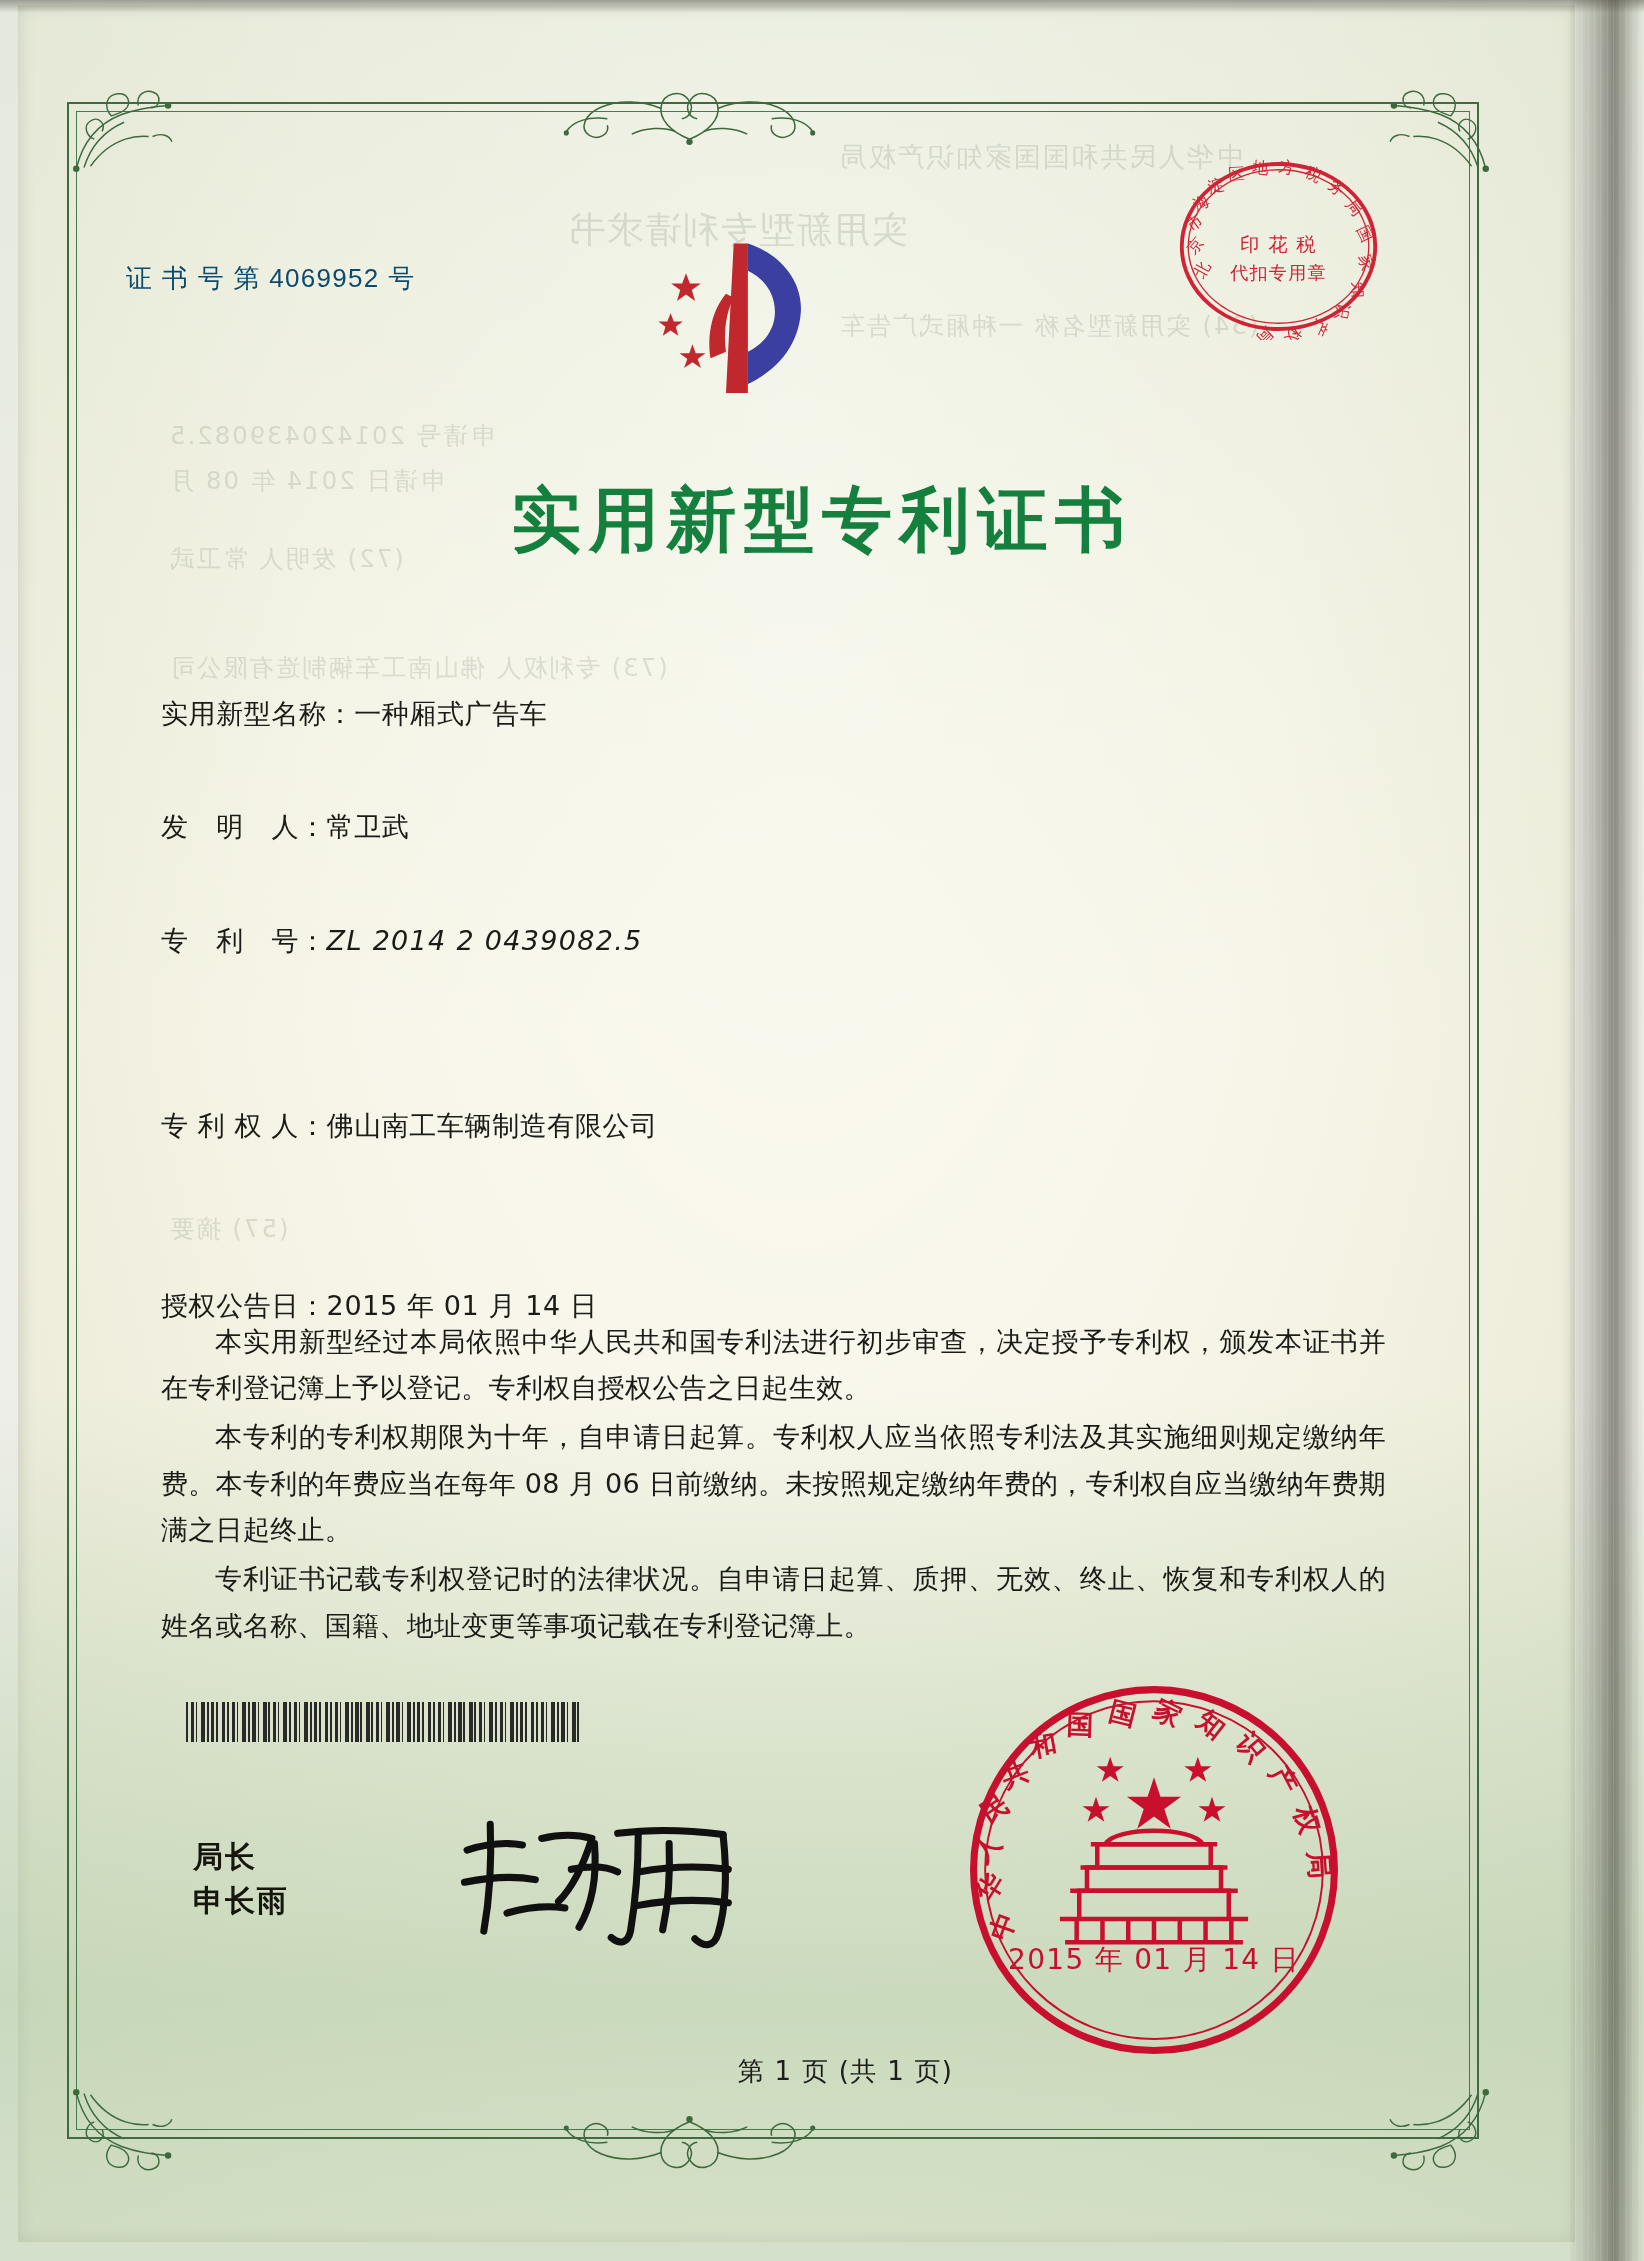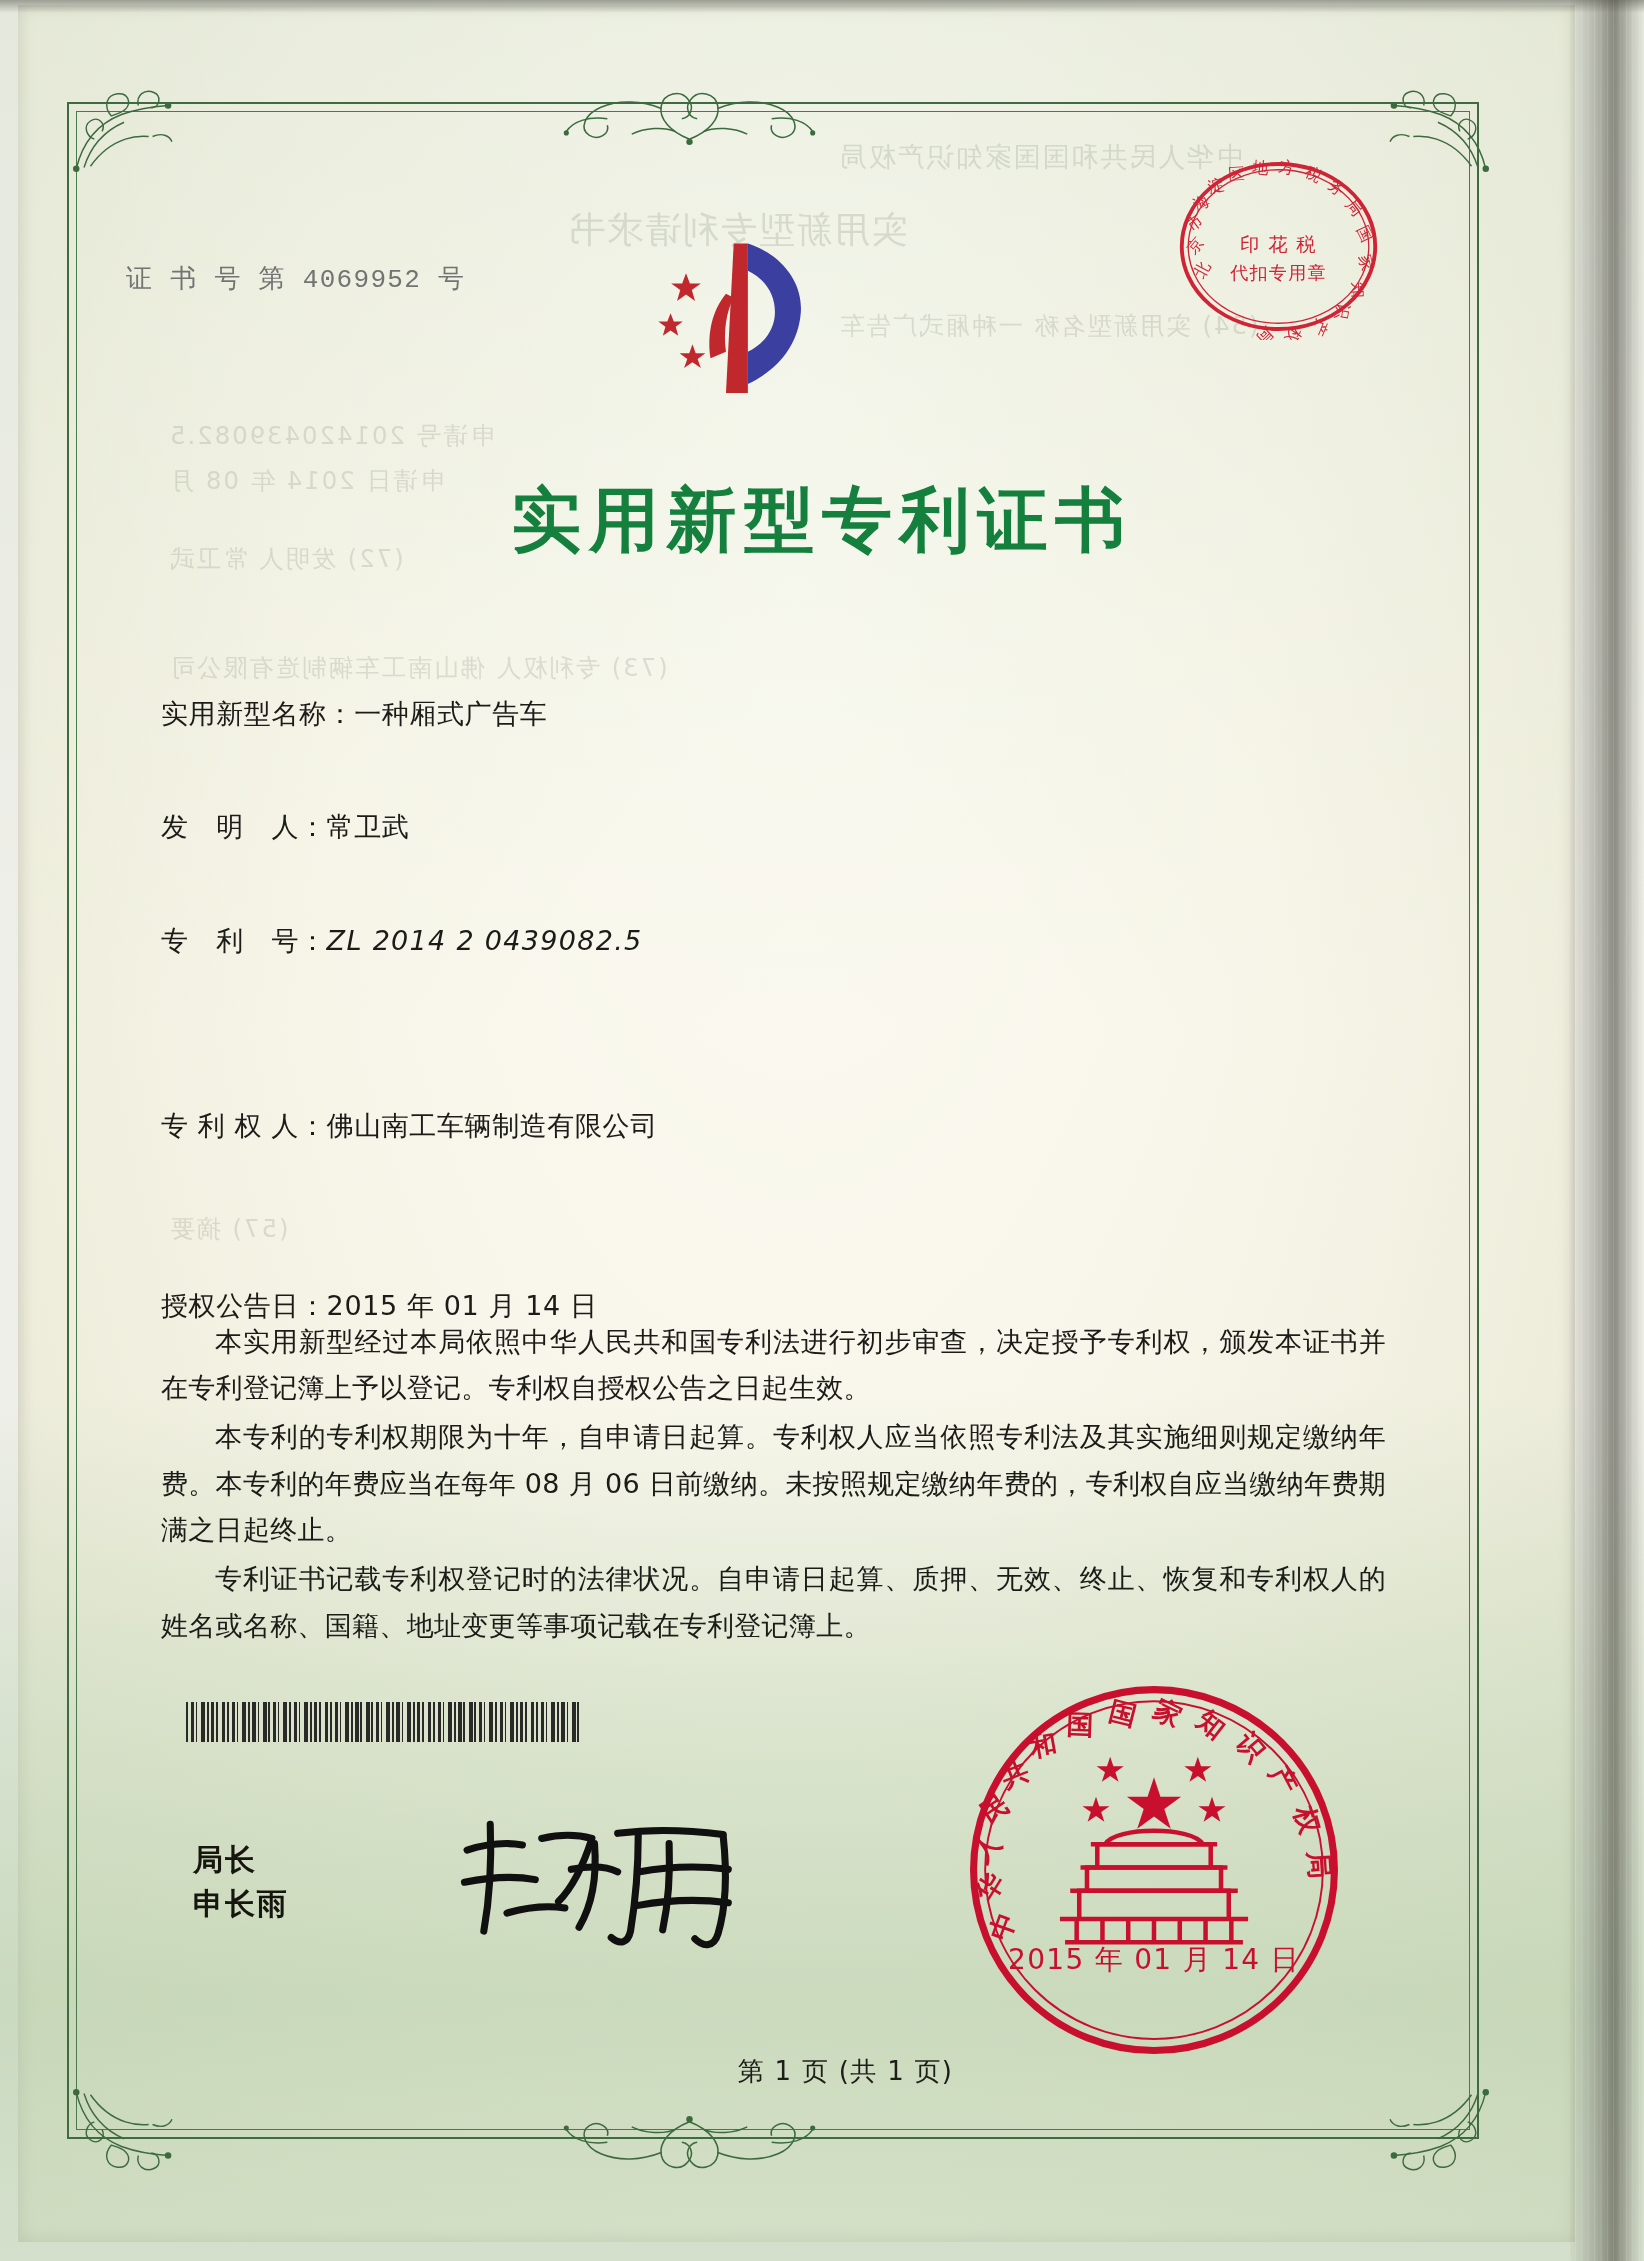--- a/index.html
+++ b/index.html
@@ -134,22 +134,22 @@
     filter: blur(0.4px);
   }
 
   
   .cert-no {
     position: absolute;
     left: 126px;
     top: 261px;
     font-size: 26px;
     letter-spacing: 1.3px;
-    color: #737373;
-    font-family: Liberation Mono, monospace;
+    color: #0c4a6e;
+    font-family: Liberation Sans, sans-serif;
   }
 
   .logo {
     position: absolute;
     left: 651px;
     top: 232px;
     width: 168px;
     height: 174px;
   }
   .logo svg { width: 100%; height: 100%; display: block; }
@@ -217,21 +217,21 @@
     opacity: 0.92;
   }
 
   .director-label {
     position: absolute;
     left: 193px;
     top: 1838px;
     font-size: 30px;
     font-weight: bold;
     color: #16160f;
-    font-family: Liberation Serif, serif;
+    font-family: Liberation Mono, monospace;
     letter-spacing: 1.9px;
     line-height: 1.45;
   }
 
   .signature {
     position: absolute;
     left: 445px;
     top: 1805px;
     width: 335px;
     height: 148px;

